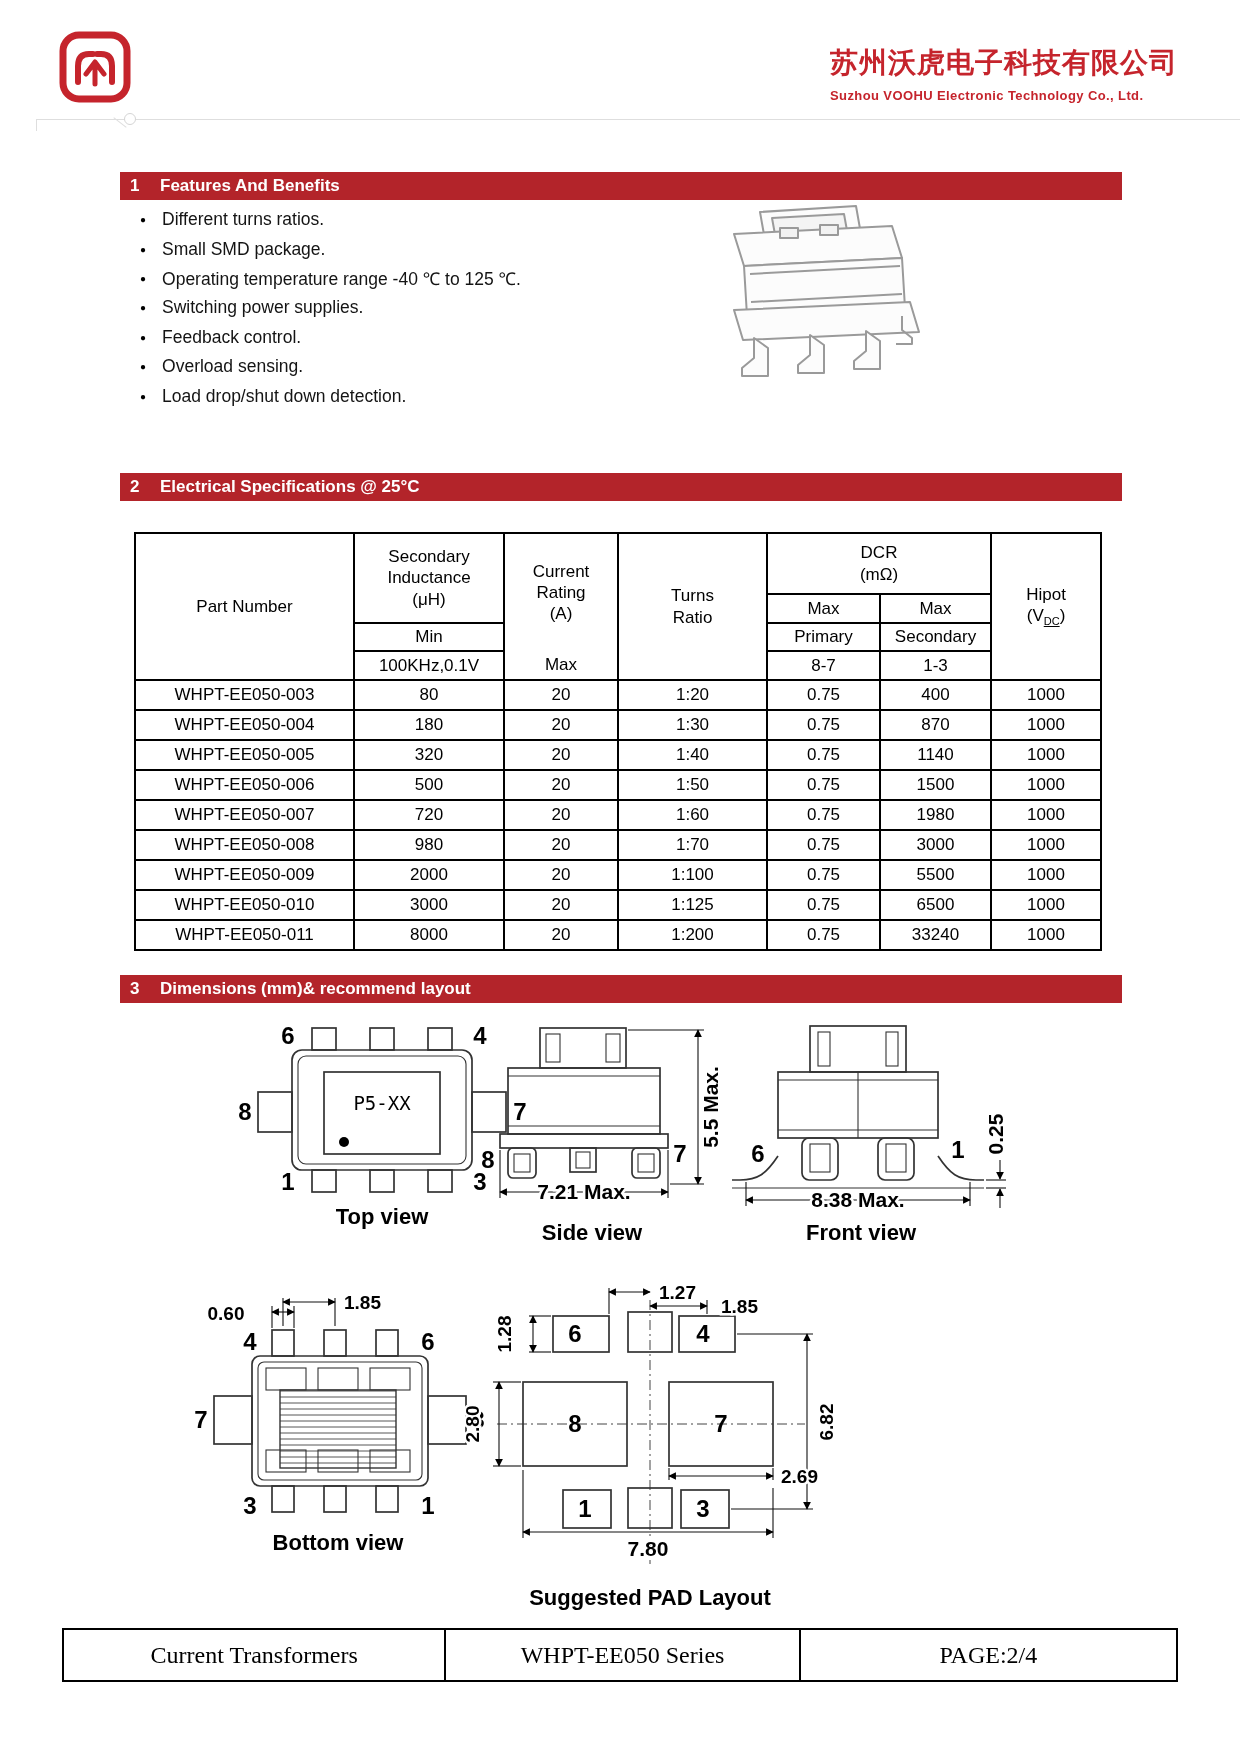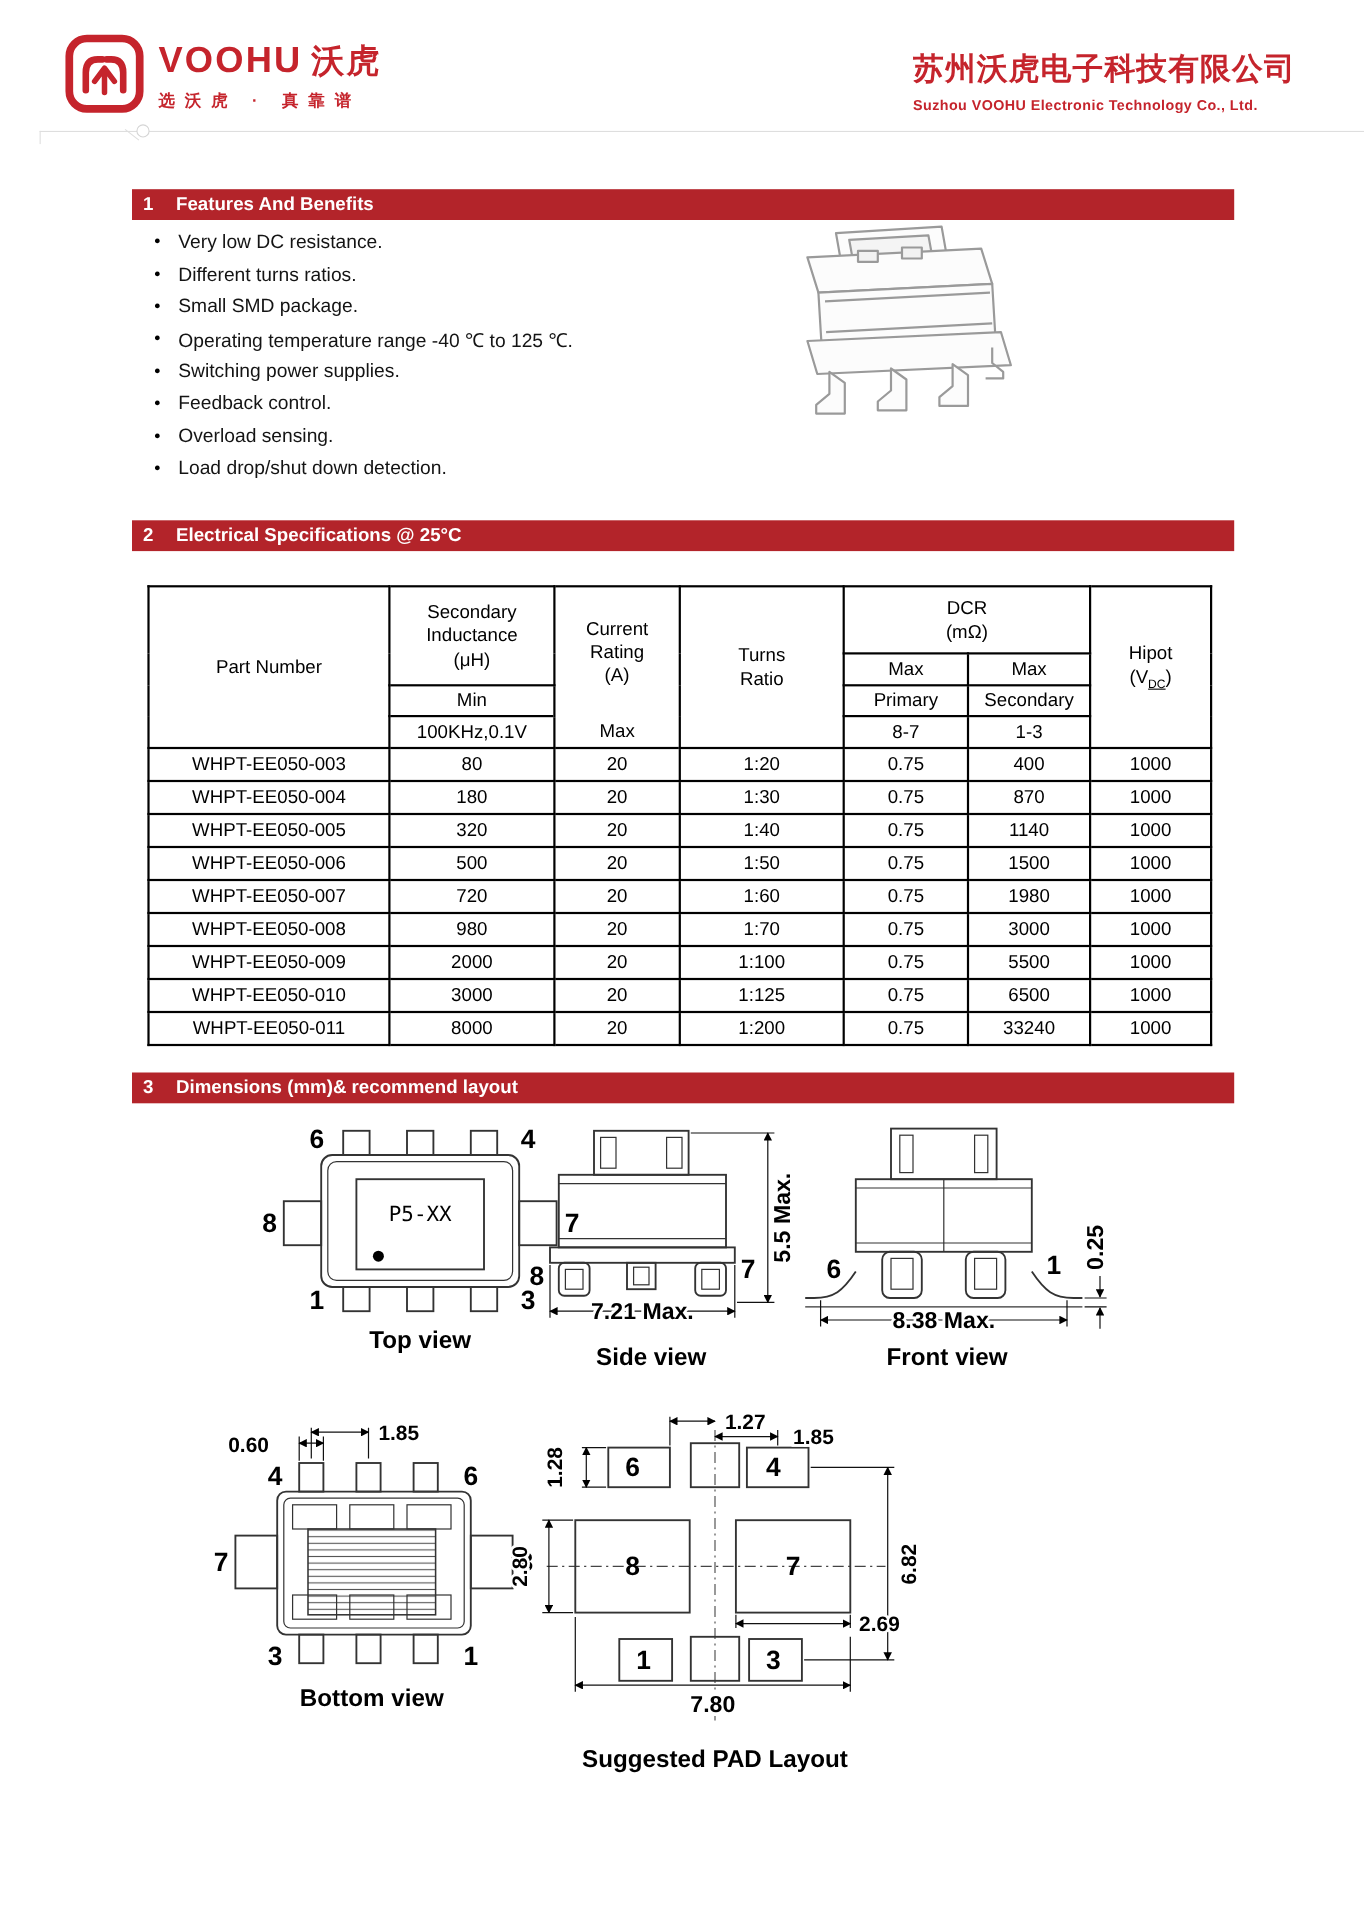--- a/index.html
+++ b/index.html
@@ -72,42 +72,35 @@
 
 <div class="page">
 
   <div class="hdr-logo">
     <svg class="hdr-logo-mark" viewBox="0 0 74 74">
       <rect x="5" y="5" width="64" height="64" rx="16" fill="none" stroke="#c5242c" stroke-width="7"></rect>
       <path d="M20 52 V36 q0 -12 11 -12 h4" fill="none" stroke="#c5242c" stroke-width="6" stroke-linecap="round"></path>
       <path d="M54 52 V36 q0 -12 -11 -12 h-4" fill="none" stroke="#c5242c" stroke-width="6" stroke-linecap="round"></path>
       <path d="M37 54 V34 M28 44 l9 -12 9 12" fill="none" stroke="#c5242c" stroke-width="5" stroke-linecap="round" stroke-linejoin="round"></path>
     </svg>
-    <div class="hdr-logo-text">
-      <div class="hdr-logo-name">
-        <span>VOOHU</span><span class="cn">沃虎</span>
-      </div>
-      <div class="hdr-tagline">选沃虎 · 真靠谱</div>
-    </div>
   </div>
   <div class="hdr-company">
     <div class="hdr-company-cn">苏州沃虎电子科技有限公司</div>
     <div class="hdr-company-en">Suzhou VOOHU Electronic Technology Co., Ltd.</div>
   </div>
   <div class="hdr-divider"></div>
   <div class="hdr-divider-tick"></div>
   <div class="hdr-divider-slash"></div>
   <div class="hdr-divider-circle"></div>
 
   <div class="banner" id="banner1">
     <span class="num">1</span>
     <span class="title">Features And Benefits</span>
   </div>
   <ul class="features">
-      <li>Very low DC resistance.</li>
       <li>Different turns ratios.</li>
       <li>Small SMD package.</li>
       <li>Operating temperature range -40 ℃ to 125 ℃.</li>
       <li>Switching power supplies.</li>
       <li>Feedback control.</li>
       <li>Overload sensing.</li>
       <li>Load drop/shut down detection.</li>
     </ul>
 
   <svg class="product" viewBox="0 0 250 185">
@@ -467,16 +460,21 @@
     <div class="caption">Suggested PAD Layout</div>
   </div>
 
   <table class="footer">
     <colgroup>
         <col style="width:383px">
         <col style="width:355px">
         <col style="width:378px">
       </colgroup>
     <tbody>
+    <tr>
+      <td>Current Transformers</td>
+      <td>WHPT-EE050 Series</td>
+      <td>PAGE:2/4</td>
+    </tr>
   </tbody>
     </table>
 
 </div>
 
 </body></html>

